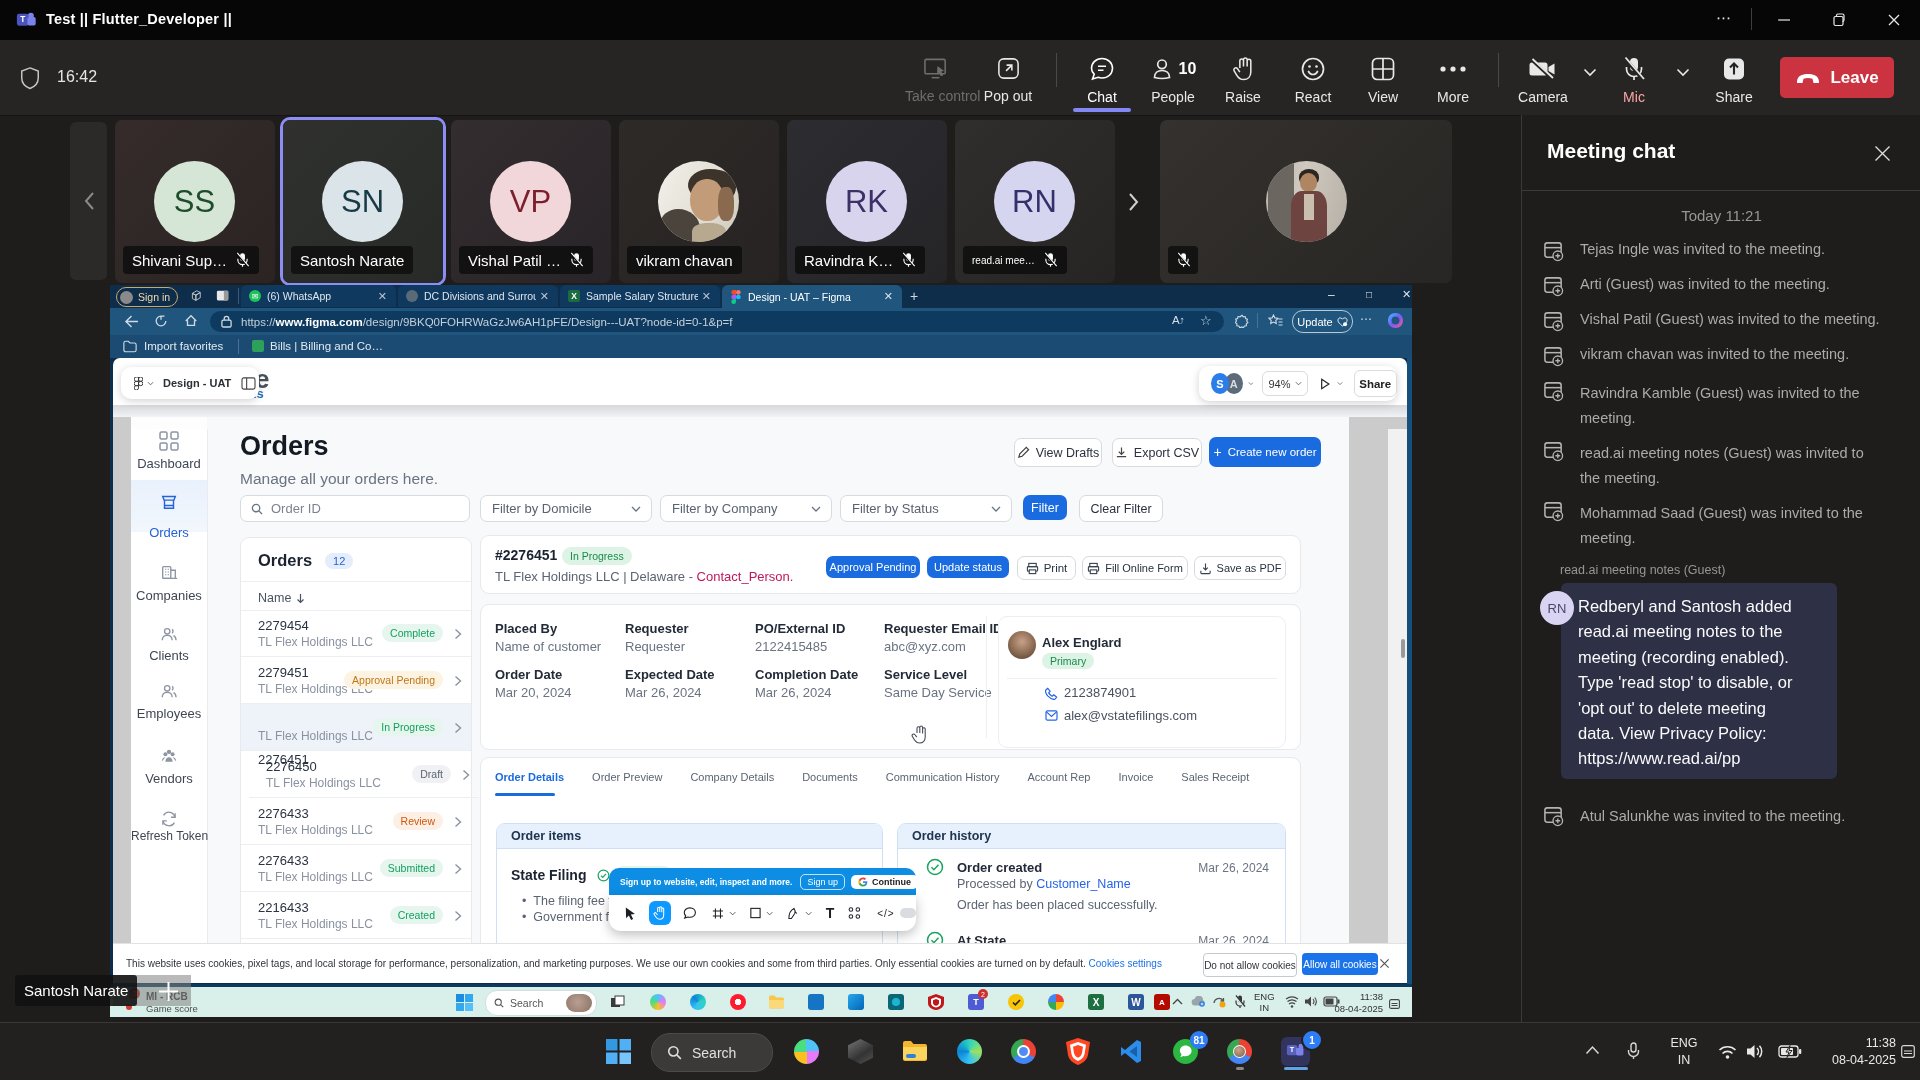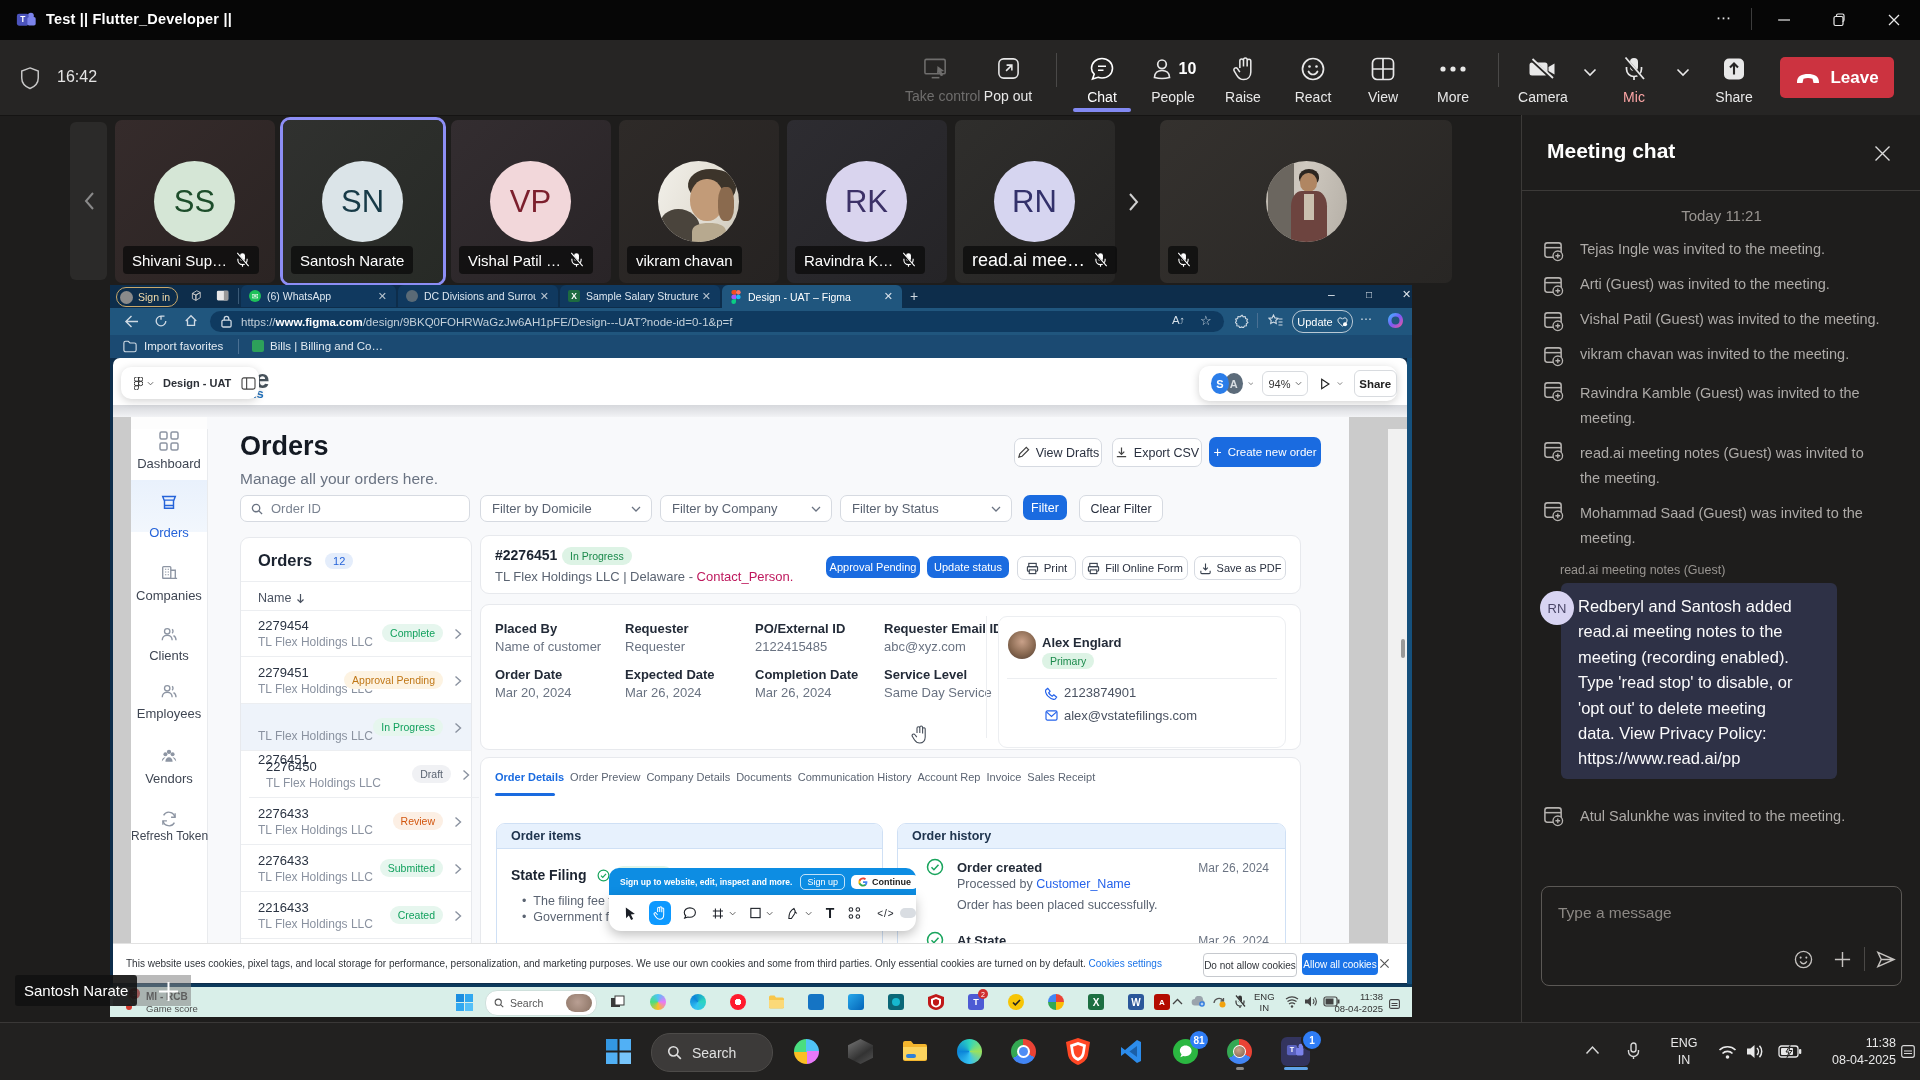--- a/index.html
+++ b/index.html
@@ -204,21 +204,21 @@
           <rect x="8" y="2" width="8" height="13" rx="4" fill="#fff"></rect>
           <path d="M4.5 11 v2 a7.5 7.5 0 0 0 15 0 v-2" fill="none" stroke="#fff" stroke-width="1.8"></path>
           <line x1="12" y1="20.5" x2="12" y2="24" stroke="#fff" stroke-width="1.8"></line>
           <line x1="2.5" y1="2" x2="21" y2="23.5" stroke="#0c0c0c" stroke-width="3.6"></line>
           <line x1="3.5" y1="1.5" x2="22" y2="23" stroke="#fff" stroke-width="1.8"></line>
         </svg></div>
 </div>
 
 <div class="abs" style="left:955px;top:120px;width:160px;height:163px;background:linear-gradient(135deg,#2f2e2c,#262524);border-radius:7px;">
   <div class="abs" style="left:39px;top:41px;width:81px;height:81px;border-radius:50%;background:#d6d5f0;display:flex;align-items:center;justify-content:center;font-size:31px;font-weight:400;color:#33316b;">RN</div>
-  <div class="abs flex" style="left:8px;top:126px;height:28px;background:rgba(12,12,12,.78);border-radius:4px;padding:0 9px;color:#fff;font-size:18px;">read.ai mee…<svg style="margin-left:8px" width="15" height="16" viewBox="0 0 24 26">
+  <div class="abs flex" style="left:8px;top:126px;height:28px;background:rgba(12,12,12,.78);border-radius:4px;padding:0 9px;color:#fff;font-size:10px;">read.ai mee…<svg style="margin-left:8px" width="15" height="16" viewBox="0 0 24 26">
           <rect x="8" y="2" width="8" height="13" rx="4" fill="#fff"></rect>
           <path d="M4.5 11 v2 a7.5 7.5 0 0 0 15 0 v-2" fill="none" stroke="#fff" stroke-width="1.8"></path>
           <line x1="12" y1="20.5" x2="12" y2="24" stroke="#fff" stroke-width="1.8"></line>
           <line x1="2.5" y1="2" x2="21" y2="23.5" stroke="#0c0c0c" stroke-width="3.6"></line>
           <line x1="3.5" y1="1.5" x2="22" y2="23" stroke="#fff" stroke-width="1.8"></line>
         </svg></div>
 </div>
 
 <div class="abs" style="left:1124px;top:190px;width:20px;height:24px;display:flex;align-items:center;justify-content:center;">
   <svg width="12" height="20" viewBox="0 0 12 20">
@@ -596,21 +596,21 @@
                   <rect x="1" y="1" width="12" height="10" rx="1.5" fill="none" stroke="#2563eb" stroke-width="1.3"></rect>
                   <path d="M1.5 2 L7 7 L12.5 2" fill="none" stroke="#2563eb" stroke-width="1.3"></path>
                 </svg>
             <div class="abs" style="left:65px;top:91px;font-size:13px;color:#4a5261;">alex@vstatefilings.com</div>
           </div>
           <svg class="abs" style="left:430px;top:120px" width="17" height="19" viewBox="0 0 17 19">
                 <path d="M6 8 V3.2 a1.4 1.4 0 0 1 2.8 0 V8 M8.8 8 V2.4 a1.4 1.4 0 0 1 2.8 0 V8.5 M11.6 8.5 V3.6 a1.4 1.4 0 0 1 2.6 0 V12 c0 3.5-2.2 6-5.4 6 -2.8 0-4-1-5.4-3.3 l-2-3.2 c-.5-.8-.3-1.7.5-2.2 .7-.4 1.6-.2 2.1.5 l1.8 2.4" fill="#fff" stroke="#454d59" stroke-width="1.1"></path>
               </svg>
         </div>
         <div class="abs" style="left:349px;top:328px;width:819px;height:226px;background:#fff;border:1px solid #e7e9ed;border-radius:9px;">
-          <div class="abs flex" style="left:14px;top:13px;font-size:11px;color:#5b6472;gap:6px;">
+          <div class="abs flex" style="left:14px;top:13px;font-size:11px;color:#5b6472;gap:28px;">
             <span style="color:#1a6be0;font-weight:700;">Order Details</span>
                 <span>Order Preview</span>
                 <span>Company Details</span>
                 <span>Documents</span>
                 <span>Communication History</span>
                 <span>Account Rep</span>
                 <span>Invoice</span>
                 <span>Sales Receipt</span>
           </div>
           <div class="abs" style="left:14px;top:35px;width:60px;height:3px;background:#1a6be0;border-radius:2px;"></div>
@@ -945,36 +945,20 @@
   <div class="abs" style="left:18px;top:476px;width:34px;height:34px;border-radius:50%;background:#d8d4f2;display:flex;align-items:center;justify-content:center;font-size:13px;color:#4a4668;">RN</div>
   <div class="abs" style="left:21px;top:690px;">
         <svg width="21" height="22" viewBox="0 0 22 23">
           <rect x="2" y="3" width="17" height="15" rx="2.5" fill="none" stroke="#b5b2af" stroke-width="1.6"></rect>
           <path d="M2 8 h17" stroke="#b5b2af" stroke-width="1.6"></path>
           <circle cx="15.5" cy="16.5" r="5" fill="#1e1d1c" stroke="#b5b2af" stroke-width="1.4"></circle>
           <path d="M15.5 14 v5 M13 16.5 h5" stroke="#b5b2af" stroke-width="1.4"></path>
         </svg>
       </div>
   <div class="abs" style="left:58px;top:693px;font-size:14.5px;color:#adaaa7;">Atul Salunkhe was invited to the meeting.</div>
-  <div class="abs" style="left:19px;top:771px;width:359px;height:98px;border:1px solid #5b5855;border-radius:8px;background:#1e1d1c;">
-    <div class="abs" style="left:16px;top:17px;font-size:15.5px;color:#8c8884;">Type a message</div>
-    <svg class="abs" style="left:252px;top:63px" width="19" height="19" viewBox="0 0 20 20">
-          <circle cx="10" cy="10" r="8.5" fill="none" stroke="#c5c2bf" stroke-width="1.4"></circle>
-          <circle cx="7" cy="8" r="1.1" fill="#c5c2bf"></circle>
-          <circle cx="13" cy="8" r="1.1" fill="#c5c2bf"></circle>
-          <path d="M6.5 12 c1 1.7 2.3 2.5 3.5 2.5 s2.5-.8 3.5-2.5" fill="none" stroke="#c5c2bf" stroke-width="1.4"></path>
-        </svg>
-    <svg class="abs" style="left:291px;top:63px" width="19" height="19" viewBox="0 0 20 20">
-          <path d="M10 2 V18 M2 10 H18" stroke="#c5c2bf" stroke-width="1.5"></path>
-        </svg>
-    <div class="abs" style="left:322px;top:60px;width:1px;height:24px;background:#4a4846;"></div>
-    <svg class="abs" style="left:334px;top:63px" width="20" height="19" viewBox="0 0 21 20">
-          <path d="M2 2.5 L19 10 L2 17.5 L5.5 10 Z M5.5 10 H19" fill="none" stroke="#c5c2bf" stroke-width="1.5"></path>
-        </svg>
-  </div>
 </div>
 
 <div class="abs" style="left:0;top:1022px;width:1920px;height:58px;background:#222120;border-top:1px solid #3a3837;">
   <svg class="abs" style="left:606px;top:16px" width="25" height="25" viewBox="0 0 25 25">
         <rect x="0" y="0" width="11.5" height="11.5" fill="#3397e2"></rect>
         <rect x="13.5" y="0" width="11.5" height="11.5" fill="#51b0f5"></rect>
         <rect x="0" y="13.5" width="11.5" height="11.5" fill="#51b0f5"></rect>
         <rect x="13.5" y="13.5" width="11.5" height="11.5" fill="#77c5fb"></rect>
       </svg>
   <div class="abs flex" style="left:651px;top:10px;width:120px;height:37px;background:#3c3a39;border:1px solid #4d4b49;border-radius:19px;">

